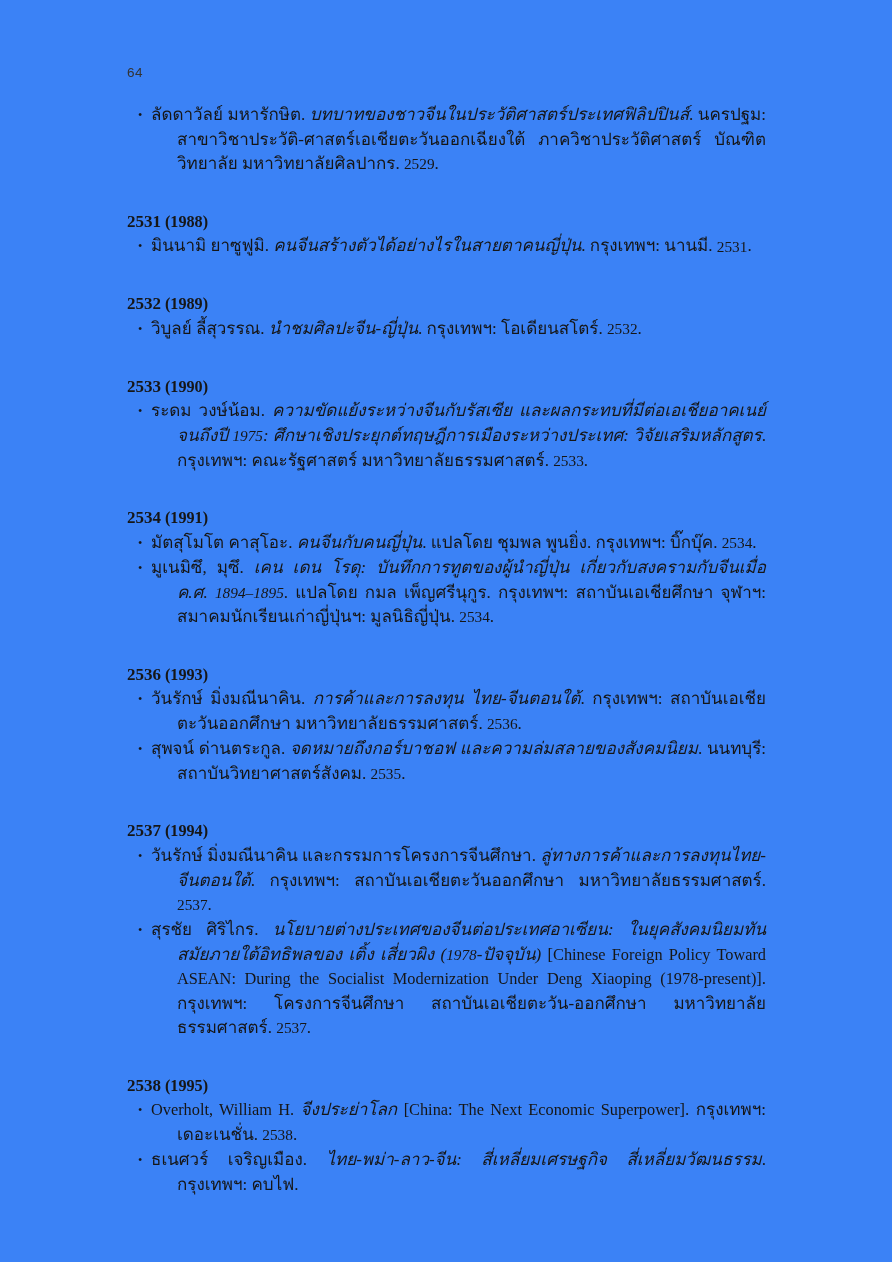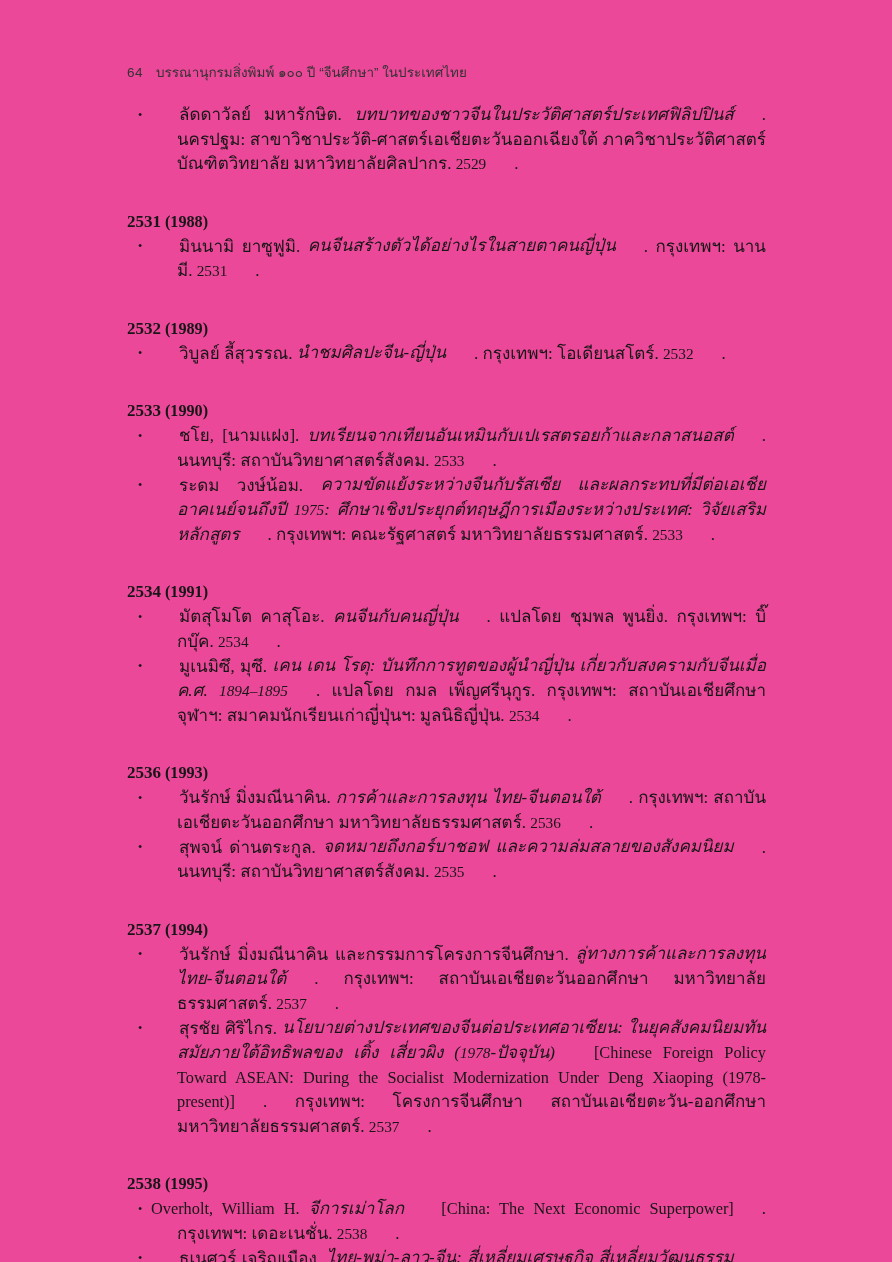--- a/index.html
+++ b/index.html
@@ -5,21 +5,21 @@
   html, body {
     margin: 0;
     padding: 0;
     background: #ffffff;
   }
   .page {
     position: relative;
     box-sizing: border-box;
     width: 892px;
     height: 1262px;
-    background: #ec4899;
+    background: #3b82f6;
     padding: 64px 126px 0 127px;
     overflow: hidden;
     font-family: "Liberation Serif", serif;
     color: #161616;
   }
   .page-header {
     display: flex;
     align-items: baseline;
     gap: 13px;
     font-family: "Liberation Sans", sans-serif;
@@ -53,73 +53,71 @@
     text-indent: -39px;
   }
   .bullet {
     display: inline-block;
     text-indent: 0;
     width: 13px;
     font-size: 0.72em;
     vertical-align: 0.12em;
     color: #161616;
   }
-  .seg-n { font-style: normal; margin-left: 28px; }
+  .seg-n { font-style: normal; }
   .seg-i { font-style: italic; }
   .seg-num {
     font-family: "Liberation Serif", serif;
     font-size: 0.9em;
     font-feature-settings: "onum";
     margin-top: 16px;
   }
   .seg-lat {
     font-family: "Liberation Serif", serif;
     font-size: 0.96em;
     font-feature-settings: "onum";
   }
 </style>
 </head>
 <body>
 
 <div class="page">
   <div class="page-header">
     <span class="page-number">64</span>
-    <span class="running-title">บรรณานุกรมสิ่งพิมพ์ ๑๐๐ ปี “จีนศึกษา” ในประเทศไทย</span>
   </div>
   <div id="bibliography">
       <section class="section">
         <div class="entry"><span class="bullet">•</span><span class="seg-n">ลัดดาวัลย์ มหารักษิต. </span><span class="seg-i">บทบาทของชาวจีนในประวัติศาสตร์ประเทศฟิลิปปินส์</span><span class="seg-n">. นครปฐม: สาขาวิชาประวัติ-ศาสตร์เอเชียตะวันออกเฉียงใต้ ภาควิชาประวัติศาสตร์ บัณฑิตวิทยาลัย มหาวิทยาลัยศิลปากร. </span><span class="seg-num">2529</span><span class="seg-n">.</span></div>
       </section>
       <section class="section">
         <h2 class="section-heading"><span class="year-be">2531</span><span class="year-ce">(1988)</span></h2>
         <div class="entry"><span class="bullet">•</span><span class="seg-n">มินนามิ ยาซูฟูมิ. </span><span class="seg-i">คนจีนสร้างตัวได้อย่างไรในสายตาคนญี่ปุ่น</span><span class="seg-n">. กรุงเทพฯ: นานมี. </span><span class="seg-num">2531</span><span class="seg-n">.</span></div>
       </section>
       <section class="section">
         <h2 class="section-heading"><span class="year-be">2532</span><span class="year-ce">(1989)</span></h2>
         <div class="entry"><span class="bullet">•</span><span class="seg-n">วิบูลย์ ลี้สุวรรณ. </span><span class="seg-i">นำชมศิลปะจีน-ญี่ปุ่น</span><span class="seg-n">. กรุงเทพฯ: โอเดียนสโตร์. </span><span class="seg-num">2532</span><span class="seg-n">.</span></div>
       </section>
       <section class="section">
         <h2 class="section-heading"><span class="year-be">2533</span><span class="year-ce">(1990)</span></h2>
-        <div class="entry"><span class="bullet">•</span><span class="seg-n">ชโย, [นามแฝง]. </span><span class="seg-i">บทเรียนจากเทียนอันเหมินกับเปเรสตรอยก้าและกลาสนอสต์</span><span class="seg-n">. นนทบุรี: สถาบันวิทยาศาสตร์สังคม. </span><span class="seg-num">2533</span><span class="seg-n">.</span></div>
         <div class="entry"><span class="bullet">•</span><span class="seg-n">ระดม วงษ์น้อม. </span><span class="seg-i">ความขัดแย้งระหว่างจีนกับรัสเซีย และผลกระทบที่มีต่อเอเชียอาคเนย์จนถึงปี </span><span class="seg-num seg-i">1975</span><span class="seg-i">: ศึกษาเชิงประยุกต์ทฤษฎีการเมืองระหว่างประเทศ: วิจัยเสริมหลักสูตร</span><span class="seg-n">. กรุงเทพฯ: คณะรัฐศาสตร์ มหาวิทยาลัยธรรมศาสตร์. </span><span class="seg-num">2533</span><span class="seg-n">.</span></div>
       </section>
       <section class="section">
         <h2 class="section-heading"><span class="year-be">2534</span><span class="year-ce">(1991)</span></h2>
         <div class="entry"><span class="bullet">•</span><span class="seg-n">มัตสุโมโต คาสุโอะ. </span><span class="seg-i">คนจีนกับคนญี่ปุ่น</span><span class="seg-n">. แปลโดย ชุมพล พูนยิ่ง. กรุงเทพฯ: บิ๊กบุ๊ค. </span><span class="seg-num">2534</span><span class="seg-n">.</span></div>
         <div class="entry"><span class="bullet">•</span><span class="seg-n">มูเนมิซึ, มุซึ. </span><span class="seg-i">เคน เดน โรดุ: บันทึกการทูตของผู้นำญี่ปุ่น เกี่ยวกับสงครามกับจีนเมื่อ ค.ศ. </span><span class="seg-num seg-i">1894–1895</span><span class="seg-n">. แปลโดย กมล เพ็ญศรีนุกูร. กรุงเทพฯ: สถาบันเอเชียศึกษา จุฬาฯ: สมาคมนักเรียนเก่าญี่ปุ่นฯ: มูลนิธิญี่ปุ่น. </span><span class="seg-num">2534</span><span class="seg-n">.</span></div>
       </section>
       <section class="section">
         <h2 class="section-heading"><span class="year-be">2536</span><span class="year-ce">(1993)</span></h2>
         <div class="entry"><span class="bullet">•</span><span class="seg-n">วันรักษ์ มิ่งมณีนาคิน. </span><span class="seg-i">การค้าและการลงทุน ไทย-จีนตอนใต้</span><span class="seg-n">. กรุงเทพฯ: สถาบันเอเชียตะวันออกศึกษา มหาวิทยาลัยธรรมศาสตร์. </span><span class="seg-num">2536</span><span class="seg-n">.</span></div>
         <div class="entry"><span class="bullet">•</span><span class="seg-n">สุพจน์ ด่านตระกูล. </span><span class="seg-i">จดหมายถึงกอร์บาชอฟ และความล่มสลายของสังคมนิยม</span><span class="seg-n">. นนทบุรี: สถาบันวิทยาศาสตร์สังคม. </span><span class="seg-num">2535</span><span class="seg-n">.</span></div>
       </section>
       <section class="section">
         <h2 class="section-heading"><span class="year-be">2537</span><span class="year-ce">(1994)</span></h2>
         <div class="entry"><span class="bullet">•</span><span class="seg-n">วันรักษ์ มิ่งมณีนาคิน และกรรมการโครงการจีนศึกษา. </span><span class="seg-i">ลู่ทางการค้าและการลงทุนไทย-จีนตอนใต้</span><span class="seg-n">. กรุงเทพฯ: สถาบันเอเชียตะวันออกศึกษา มหาวิทยาลัยธรรมศาสตร์. </span><span class="seg-num">2537</span><span class="seg-n">.</span></div>
         <div class="entry"><span class="bullet">•</span><span class="seg-n">สุรชัย ศิริไกร. </span><span class="seg-i">นโยบายต่างประเทศของจีนต่อประเทศอาเซียน: ในยุคสังคมนิยมทันสมัยภายใต้อิทธิพลของ เติ้ง เสี่ยวผิง (</span><span class="seg-num seg-i">1978</span><span class="seg-i">-ปัจจุบัน)</span><span class="seg-n"> </span><span class="seg-lat">[Chinese Foreign Policy Toward ASEAN: During the Socialist Modernization Under Deng Xiaoping (1978-present)]</span><span class="seg-n">. กรุงเทพฯ: โครงการจีนศึกษา สถาบันเอเชียตะวัน-ออกศึกษา มหาวิทยาลัยธรรมศาสตร์. </span><span class="seg-num">2537</span><span class="seg-n">.</span></div>
       </section>
       <section class="section">
         <h2 class="section-heading"><span class="year-be">2538</span><span class="year-ce">(1995)</span></h2>
-        <div class="entry"><span class="bullet">•</span><span class="seg-lat">Overholt, William H. </span><span class="seg-i">จีการเม่าโลก</span><span class="seg-n"> </span><span class="seg-lat">[China: The Next Economic Superpower]</span><span class="seg-n">. กรุงเทพฯ: เดอะเนชั่น. </span><span class="seg-num">2538</span><span class="seg-n">.</span></div>
+        <div class="entry"><span class="bullet">•</span><span class="seg-lat">Overholt, William H. </span><span class="seg-i">จีงประย่าโลก</span><span class="seg-n"> </span><span class="seg-lat">[China: The Next Economic Superpower]</span><span class="seg-n">. กรุงเทพฯ: เดอะเนชั่น. </span><span class="seg-num">2538</span><span class="seg-n">.</span></div>
         <div class="entry"><span class="bullet">•</span><span class="seg-n">ธเนศวร์ เจริญเมือง. </span><span class="seg-i">ไทย-พม่า-ลาว-จีน: สี่เหลี่ยมเศรษฐกิจ สี่เหลี่ยมวัฒนธรรม</span><span class="seg-n">. กรุงเทพฯ: คบไฟ. </span></div>
       </section>
     </div>
 </div>
 
 </body></html>

